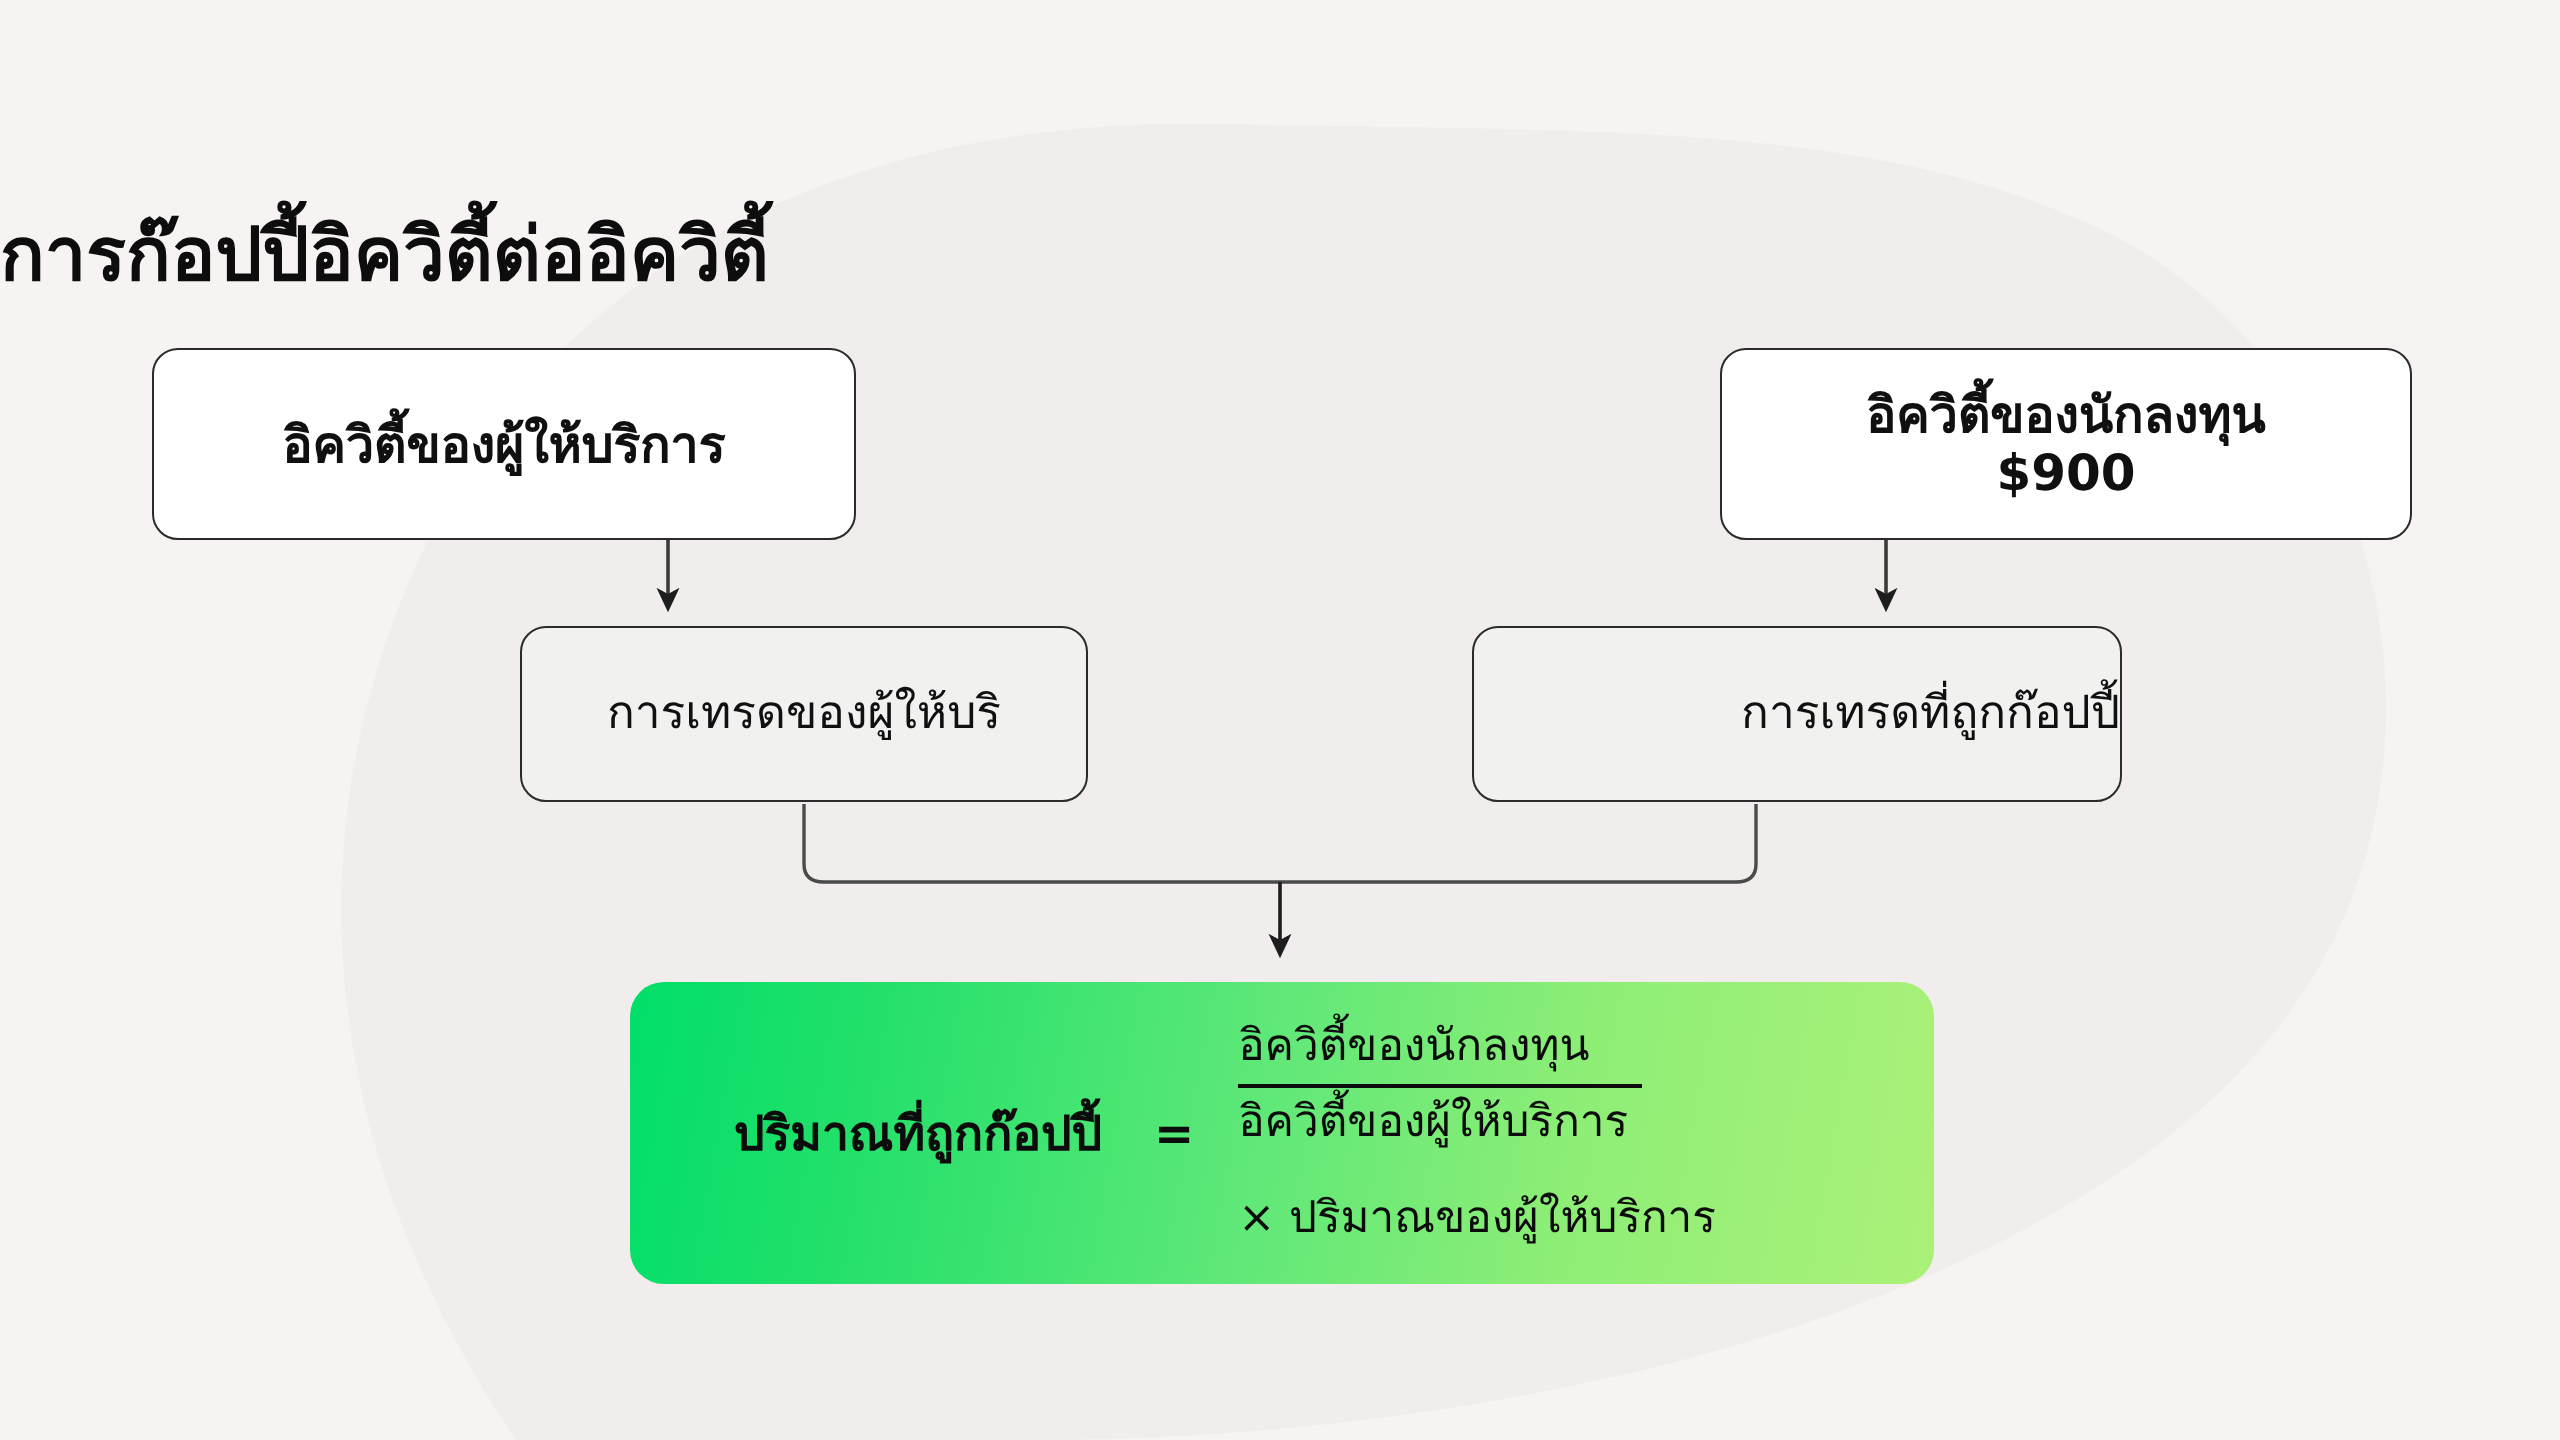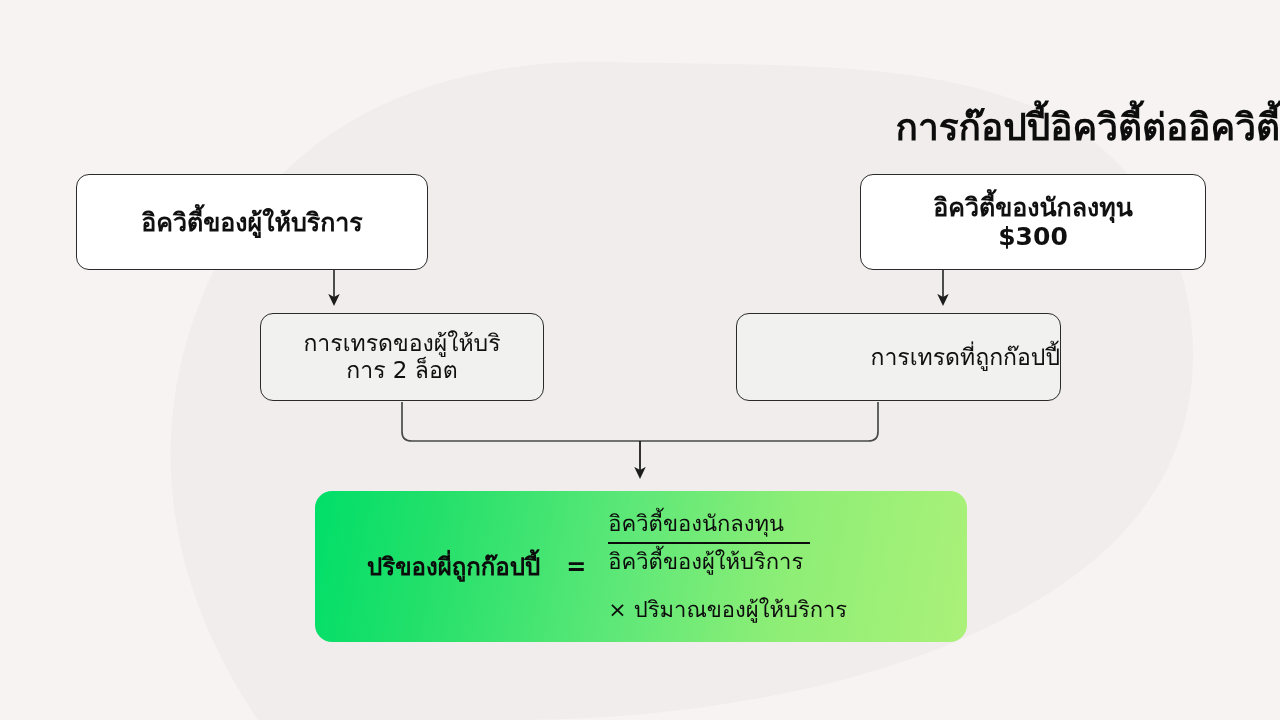--- a/index.html
+++ b/index.html
@@ -72,21 +72,21 @@
   #node-copied-trade {
     left: 736px; top: 313px;  width: 325px; height: 88px; justify-content: flex-end;
   }
 
   
   #page-title {
     position: absolute;
     left: 0;
     top: 97px;
     width: 1280px;
-    text-align: right;
+    text-align: left;
     font-size: 37px;
     font-weight: 700;
     color: #0d0d0d;
     letter-spacing: 0px;
   }
 
   
   .connectors {
     position: absolute;
     left: 0; top: 0;
@@ -163,28 +163,27 @@
 
   <div class="node node-primary" id="node-provider-equity">
     <div>
       <span class="ln">อิควิตี้ของผู้ให้บริการ</span>
     </div>
   </div>
 
   <div class="node node-primary" id="node-investor-equity">
     <div>
       <span class="ln">อิควิตี้ของนักลงทุน</span>
-      <span class="ln">$300</span>
+      <span class="ln">$900</span>
     </div>
   </div>
 
   <div class="node node-secondary" id="node-provider-trade">
     <div>
       <span class="ln">การเทรดของผู้ให้บริ</span>
-      <span class="ln">การ 2 ล็อต</span>
     </div>
   </div>
 
   <div class="node node-secondary" id="node-copied-trade">
     <div>
       <span class="ln">การเทรดที่ถูกก๊อปปี้</span>
     </div>
   </div>
 
   <svg class="connectors" viewBox="0 0 1280 720" preserveAspectRatio="none" aria-hidden="true">
@@ -203,21 +202,21 @@
     </g>
 
     <path d="M 402 402 L 402 432 Q 402 441 412 441 L 868 441 Q 878 441 878 432 L 878 402" fill="none" stroke="#4a4a4a" stroke-width="1.7"></path>
 
     <g>
       <line x1="640" y1="441" x2="640" y2="473" stroke="#1d1d1d" stroke-width="1.8" marker-end="url(#arrowhead)"></line>
     </g>
   </svg>
 
   <div id="formula-panel">
-    <span id="formula-lhs">ปริของผี่ถูกก๊อปปี้</span>
+    <span id="formula-lhs">ปริมาณที่ถูกก๊อปปี้</span>
     <span id="formula-equals">=</span>
     <div id="formula-rhs">
       <span id="formula-numerator">อิควิตี้ของนักลงทุน</span>
       <div id="fraction-bar"></div>
       <span id="formula-denominator">อิควิตี้ของผู้ให้บริการ</span>
       <span id="formula-multiplier">× ปริมาณของผู้ให้บริการ</span>
     </div>
   </div>
 
 </div>

